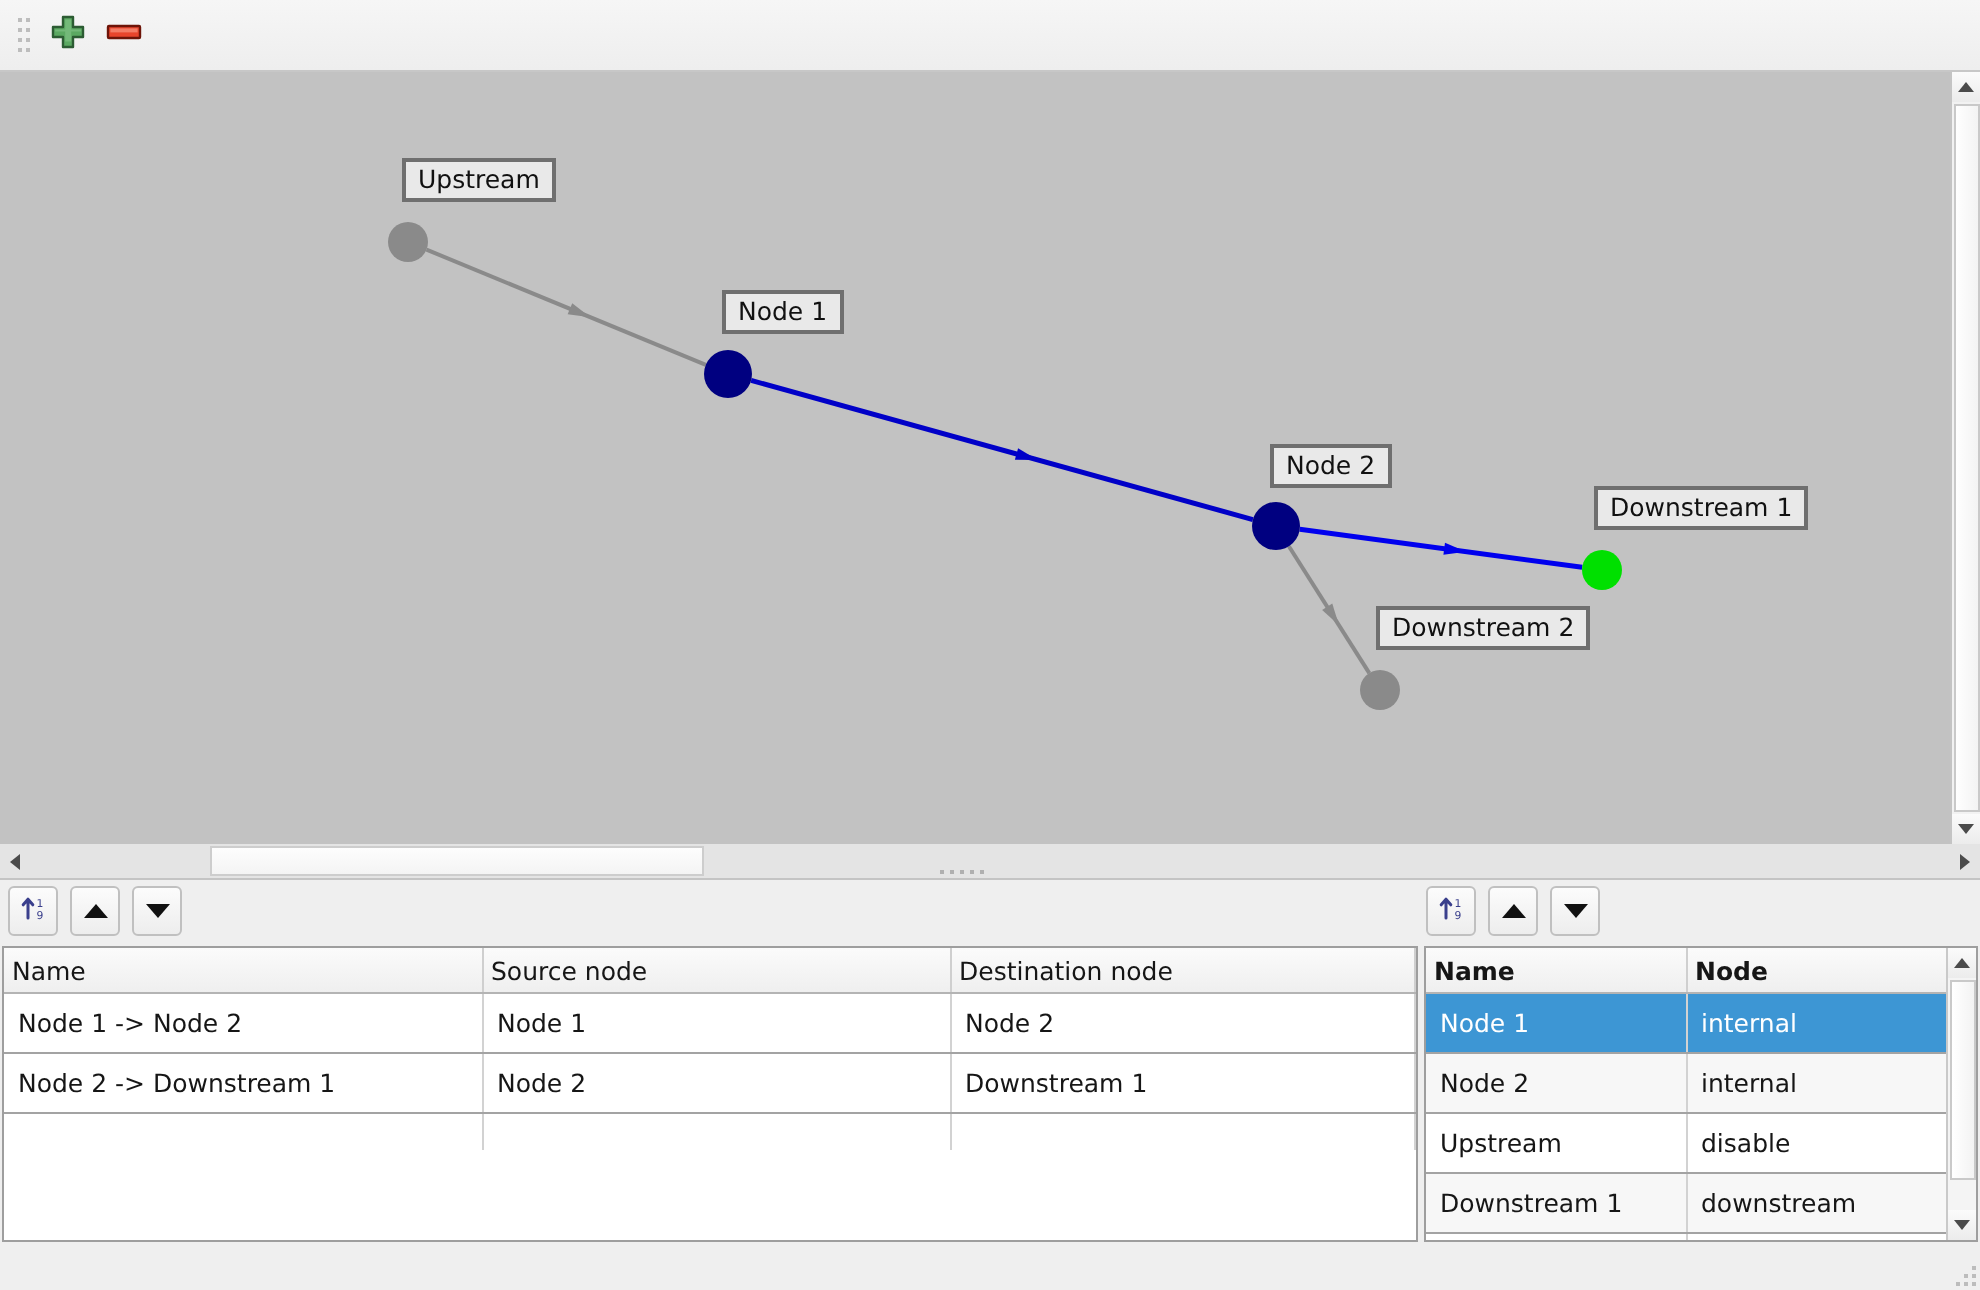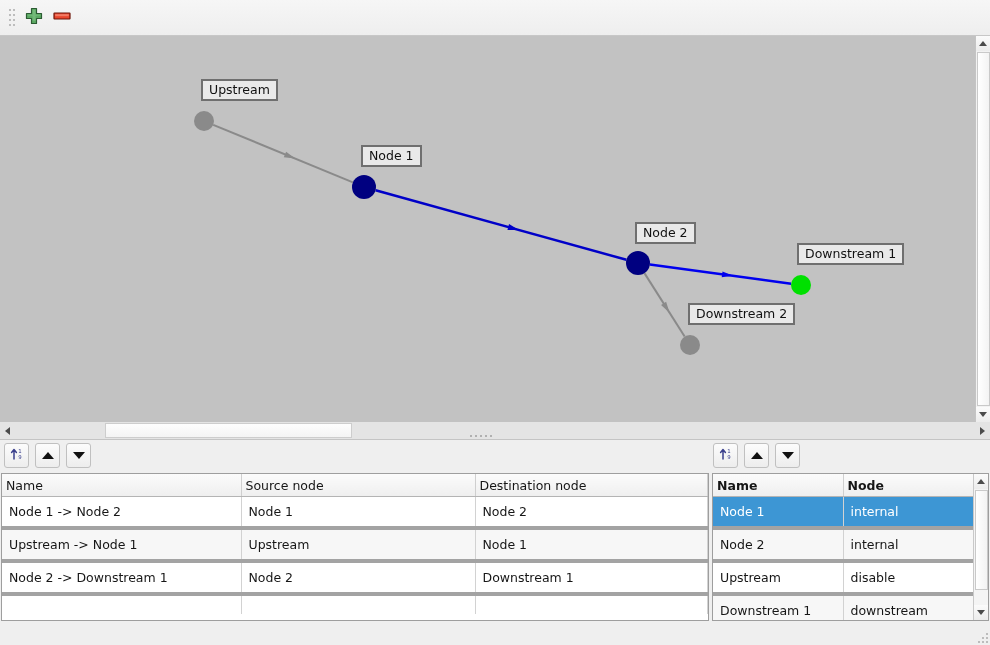--- a/index.html
+++ b/index.html
@@ -254,21 +254,21 @@
     font-size: 12.5px;
     height: 22px;
     padding: 0 4px;
     color: #161616;
     text-align: left;
     user-select: none;
   }
   table.grid.bold-head th { font-weight: bold; }
   table.grid td {
     border-right: 1px solid #d2d2d2;
-    border-bottom: 4px solid #a3a3a3;
+    border-bottom: 1px solid #a3a3a3;
     height: 29px;
     padding: 0 7px;
     font-size: 12.5px;
     color: #161616;
     white-space: nowrap;
     overflow: hidden;
     text-overflow: ellipsis;
     text-align: left;
   }
   tr.row-alt td { background: #f7f7f7; }
@@ -437,25 +437,20 @@
             <th>Source node</th>
             <th>Destination node</th>
           </tr>
         </thead>
       <tbody id="edges-body">
           <tr class="row-norm">
             <td>Node 1 -&gt; Node 2</td>
             <td>Node 1</td>
             <td>Node 2</td>
           </tr>
-          <tr class="row-alt">
-            <td>Upstream -&gt; Node 1</td>
-            <td>Upstream</td>
-            <td>Node 1</td>
-          </tr>
           <tr class="row-norm">
             <td>Node 2 -&gt; Downstream 1</td>
             <td>Node 2</td>
             <td>Downstream 1</td>
           </tr>
           <tr class="row-empty">
             <td>&nbsp;</td>
             <td>&nbsp;</td>
             <td>&nbsp;</td>
           </tr>

